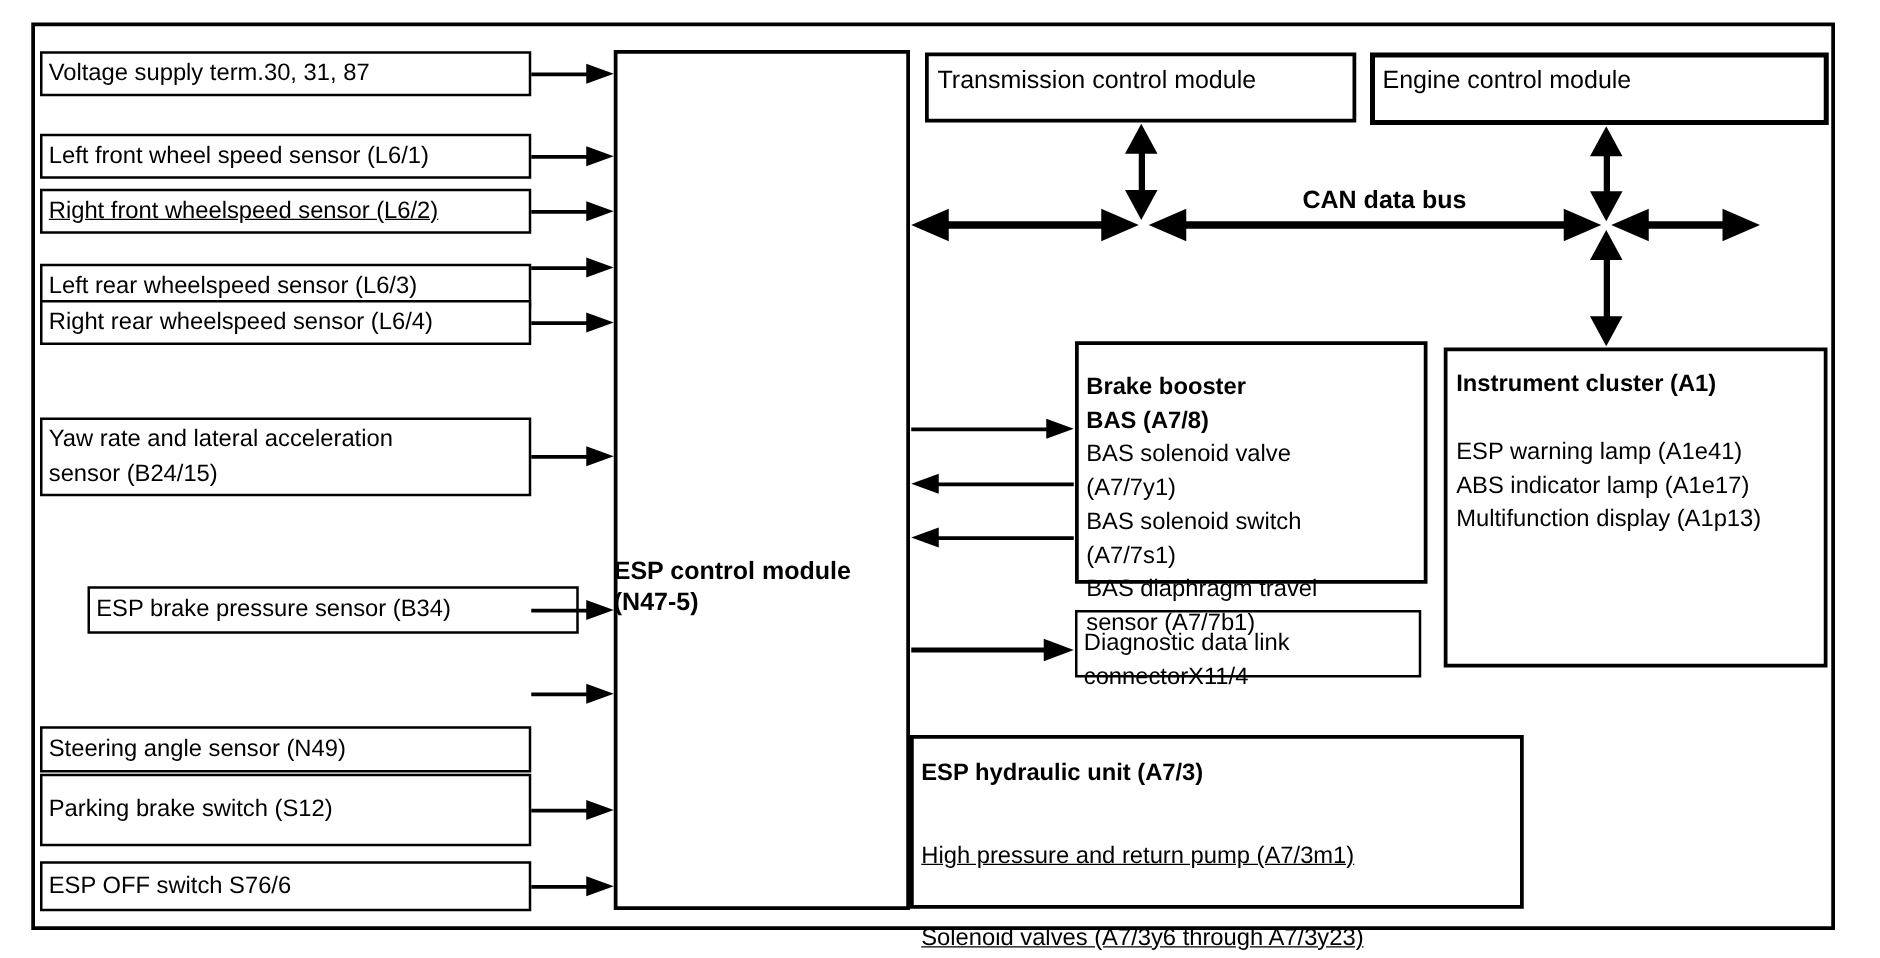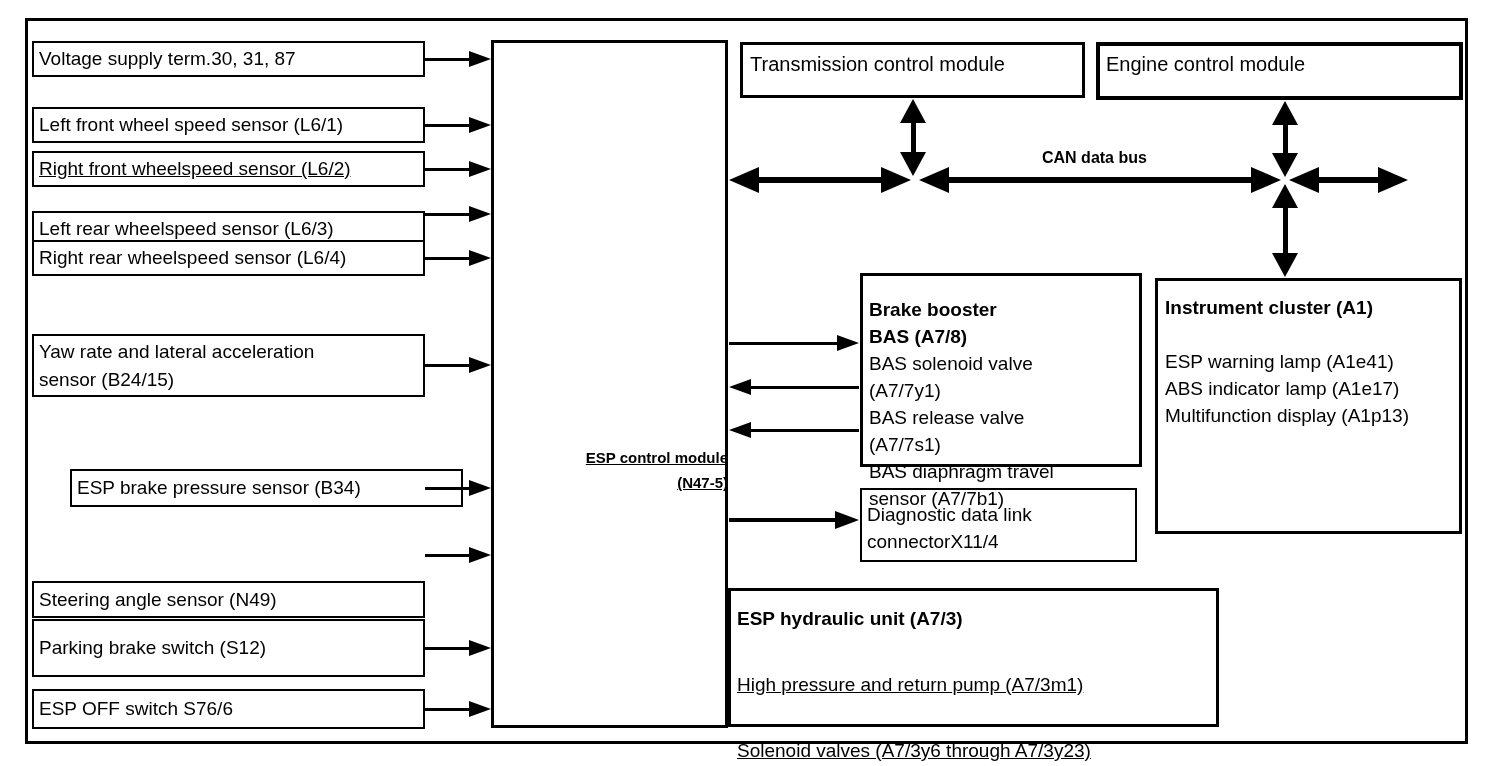--- a/index.html
+++ b/index.html
@@ -16,39 +16,39 @@
   
   .inbox{
     position:absolute;left:32px;width:393px;border:2px solid #000;background:#fff;
     display:flex;align-items:center;padding-left:5px;
     font-size:19px;line-height:28px;
   }
   .inbox span{white-space:pre-line;}
   
   .esp-box{position:absolute;left:491px;top:40px;width:237px;height:688px;border:3px solid #000;background:#fff;}
   .esp-title{
-    position:absolute;left:491px;top:445px;width:237px;text-align:right;
-    font-weight:bold;font-size:15px;line-height:25px;text-decoration:underline;
+    position:absolute;left:491px;top:445px;width:237px;text-align:left;
+    font-weight:bold;font-size:20px;line-height:25px;
   }
   
   .trans-box{
     position:absolute;left:740px;top:42px;width:345px;height:56px;border:3px solid #000;background:#fff;
     font-size:20px;padding:8px 0 0 7px;
   }
   .engine-box{
     position:absolute;left:1096px;top:42px;width:367px;height:58px;border:4px solid #000;background:#fff;
     font-size:20px;padding:7px 0 0 6px;
   }
   .can-label{
     position:absolute;left:1042px;top:149px;
-    font-size:16px;font-weight:bold;white-space:nowrap;
+    font-size:20px;font-weight:bold;white-space:nowrap;
   }
   
   .diag-box{
-    position:absolute;left:860px;top:488px;width:277px;height:74px;border:2px solid #000;background:#fff;
+    position:absolute;left:860px;top:488px;width:277px;height:54px;border:2px solid #000;background:#fff;
     font-size:19px;line-height:27px;padding:11px 0 0 5px;
   }
   .booster-box{
     position:absolute;left:860px;top:273px;width:282px;height:194px;border:3px solid #000;
     background:transparent;font-size:19px;line-height:27px;padding:20px 0 16px 6px;overflow:visible;
   }
   .cluster-box{
     position:absolute;left:1155px;top:278px;width:307px;height:256px;border:3px solid #000;background:#fff;
     font-size:19px;line-height:27px;padding:13px 0 0 7px;
   }
@@ -106,21 +106,21 @@
     <div>Diagnostic data link</div>
     <div>connectorX11/4</div>
   </div>
 
   <div class="booster-box">
     <div class="bold">Brake booster</div>
     <div class="bold">BAS (A7/8)</div>
     <div id="booster-lines">
         <div>BAS solenoid valve</div>
         <div>(A7/7y1)</div>
-        <div>BAS release valve</div>
+        <div>BAS solenoid switch</div>
         <div>(A7/7s1)</div>
         <div>BAS diaphragm travel</div>
         <div>sensor (A7/7b1)</div>
       </div>
   </div>
 
   <div class="cluster-box">
     <div class="bold">Instrument cluster (A1)</div>
     <div class="cluster-gap"></div>
     <div id="cluster-lines">

